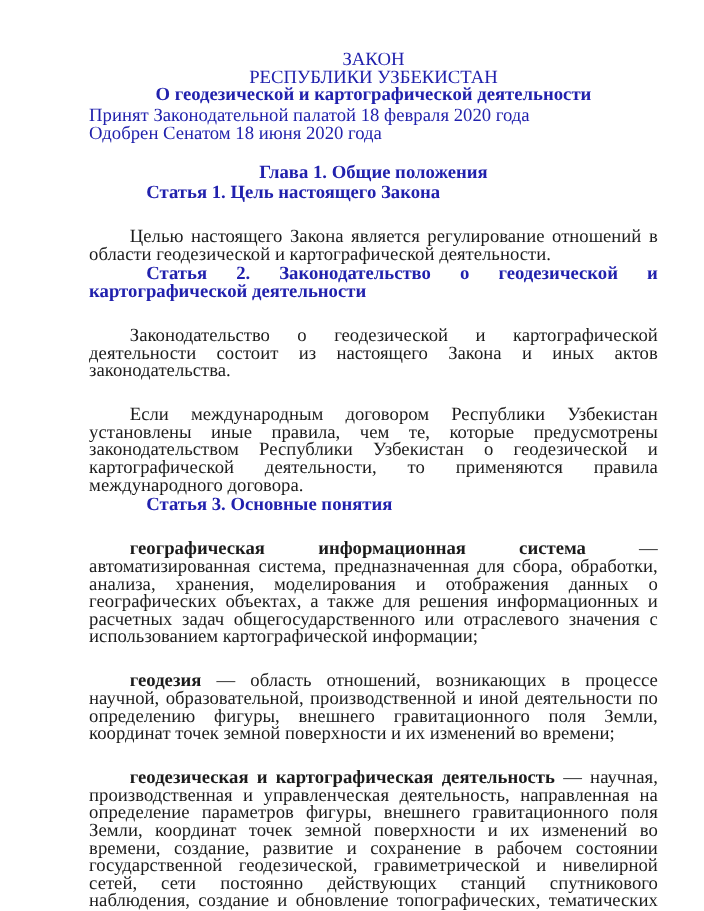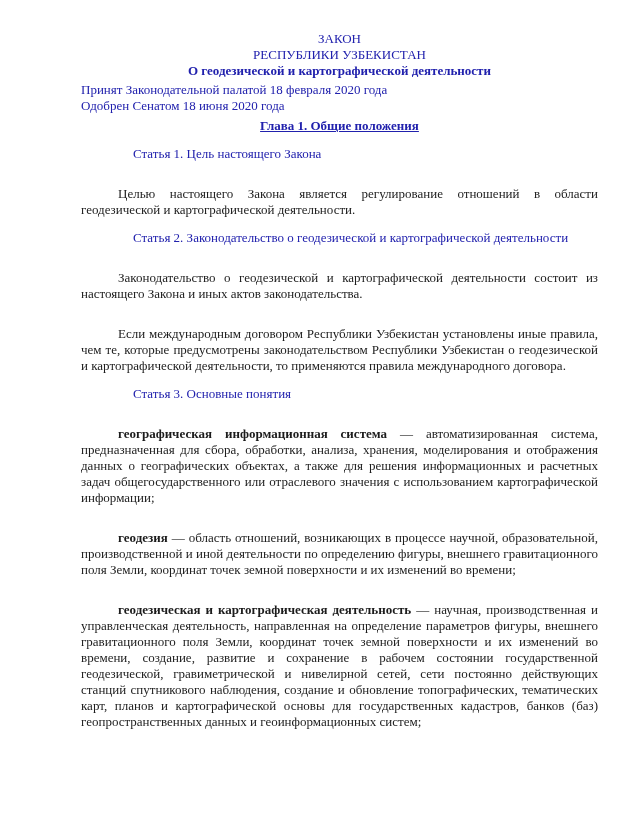--- a/index.html
+++ b/index.html
@@ -4,34 +4,34 @@
 <style>
   html, body { margin: 0; padding: 0; background: #ffffff; }
   body {
     width: 640px; height: 828px; overflow: hidden;
     font-family: "Liberation Serif", "DejaVu Serif", serif;
     color: #1c1c1c;
   }
   .page {
     box-sizing: border-box;
     width: 640px; height: 828px;
-    padding: 31px 42px 0 81px;
+    padding: 46px 42px 0 81px;
     background: #ffffff;
-    font-size: 13px;
+    font-size: 17px;
     line-height: 16px;
   }
   p { margin: 0; }
   .kicker { text-align: center; color: #2121ad; }
   .doc-title { text-align: center; color: #2121ad; font-weight: bold; margin-bottom: 3px; }
   .meta { color: #2121ad; }
-  .chapter-title { text-align: center; color: #2121ad; font-weight: bold; margin-top: 4px; text-decoration: underline; }
+  .chapter-title { text-align: center; color: #2121ad; font-weight: bold; margin-top: 20px; }
   .article-title {
-    color: #2121ad; font-weight: normal;
+    color: #2121ad; font-weight: bold;
     text-align: justify; text-indent: 52px;
-    margin-top: 12px;
+    margin-top: 2px;
   }
   .para {
     text-align: justify; text-indent: 37px;
     margin-top: 24px;
   }
   .term { font-weight: bold; }
 </style>
 </head>
 <body>
 

